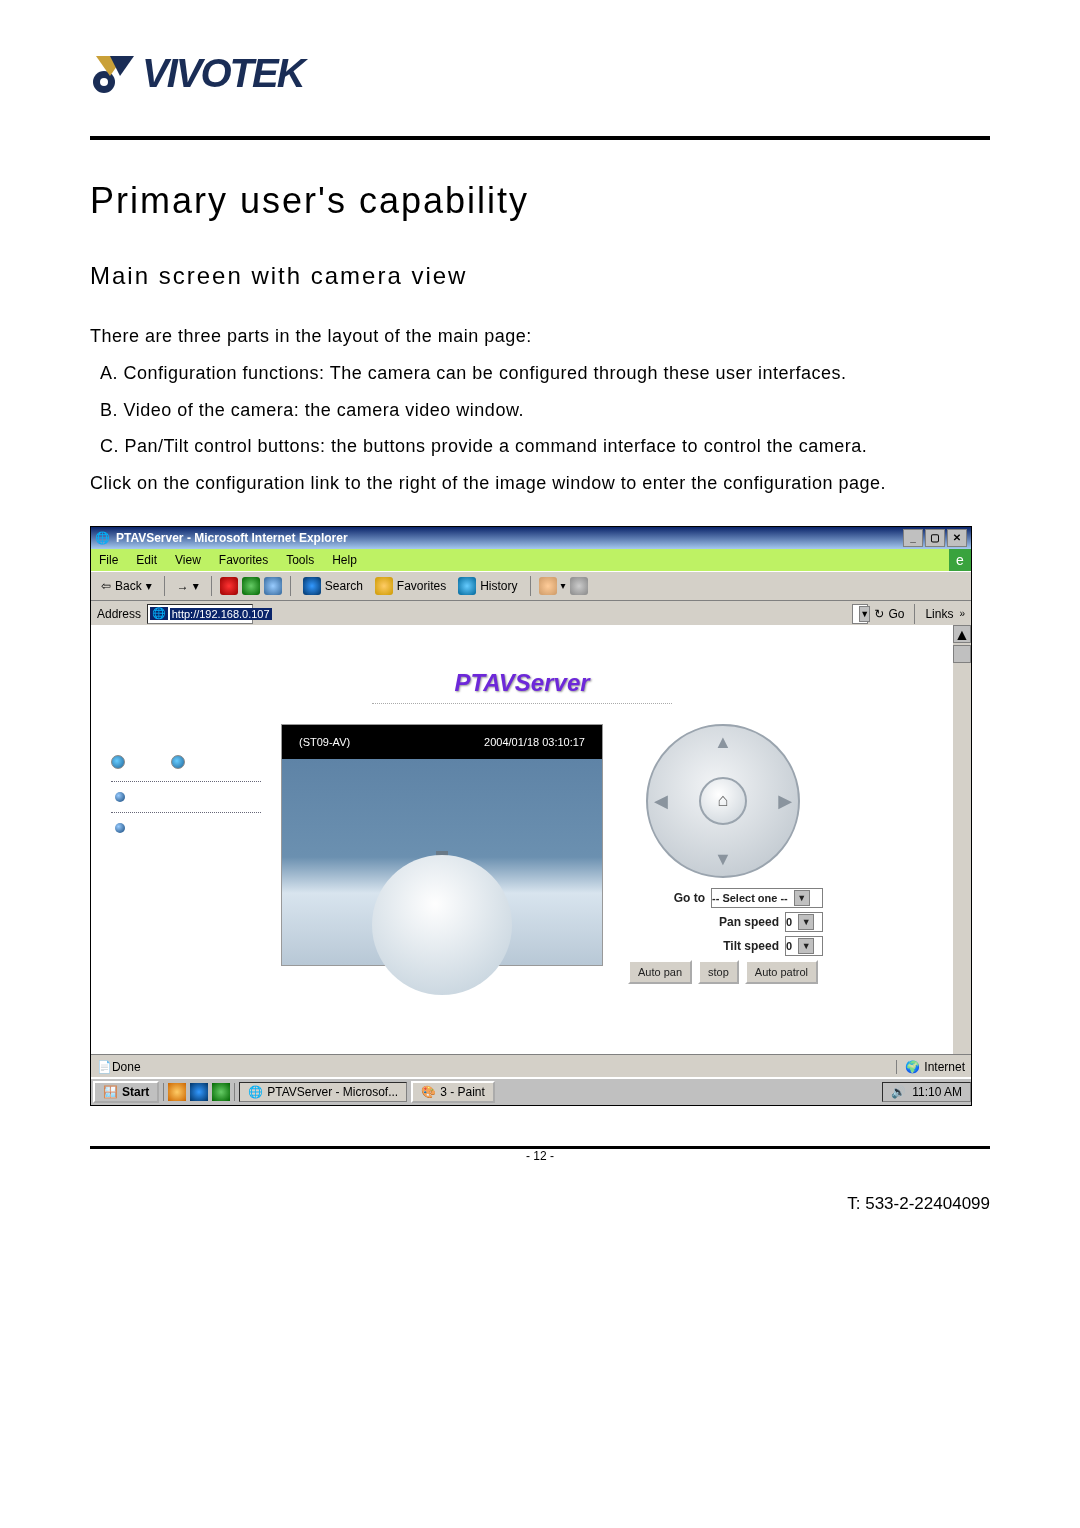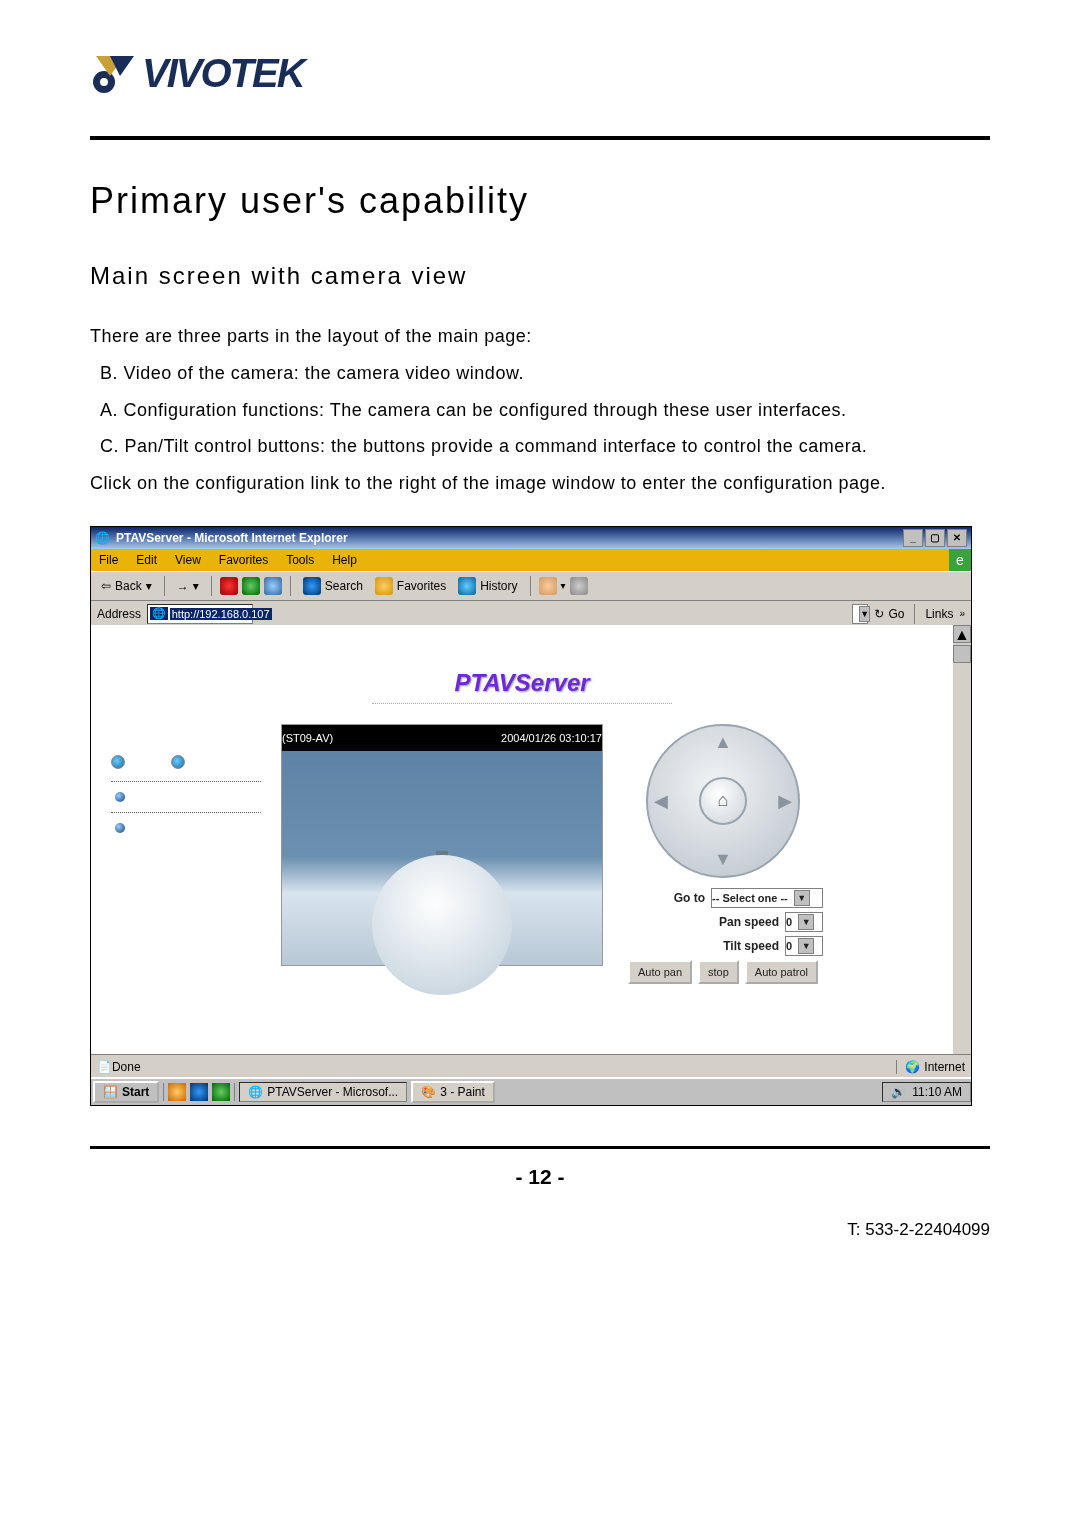--- a/index.html
+++ b/index.html
@@ -11,21 +11,21 @@
   h1{font-family:Verdana,sans-serif;font-weight:normal;font-size:36px;letter-spacing:2px;margin:0 0 40px 0}
   h2{font-family:Verdana,sans-serif;font-weight:normal;font-size:24px;letter-spacing:2px;margin:0 0 32px 0}
   .body-text p,.body-text div{font-size:18px;line-height:1.6;letter-spacing:.5px;margin:0 0 8px 0}
   .indent{padding-left:40px;text-indent:-30px}
   
   .shot{border:1px solid #000;margin-top:28px;background:#3a6ea5;width:880px;height:578px;position:relative;font-family:Tahoma,sans-serif;color:#000}
   .titlebar{background:linear-gradient(#0a246a,#a6caf0);height:22px;color:#fff;display:flex;align-items:center;font-size:12px;padding:0 4px;font-weight:bold}
   .titlebar .winbtns{margin-left:auto;display:flex;gap:2px}
   .winbtn{width:18px;height:16px;background:#c0c0c0;border:1px solid #808080;display:flex;align-items:center;justify-content:center;font-size:10px;color:#000;font-weight:bold}
   .iegreen{width:22px;height:22px;background:#39a33d;display:flex;align-items:center;justify-content:center;color:#fff;font-size:14px}
-  .menubar{background:#eab308;height:22px;display:flex;align-items:center;padding-left:8px;font-size:12px;gap:18px}
+  .menubar{background:#bef264;height:22px;display:flex;align-items:center;padding-left:8px;font-size:12px;gap:18px}
   .toolbar{background:#d4d0c8;height:28px;display:flex;align-items:center;padding-left:6px;font-size:12px;gap:4px;border-top:1px solid #fff;border-bottom:1px solid #808080}
   .toolbtn{display:flex;align-items:center;gap:4px;padding:2px 4px}
   .ico{width:18px;height:18px;border-radius:3px;display:inline-block}
   .sep{width:1px;height:20px;background:#808080;margin:0 4px}
   .addrbar{background:#d4d0c8;height:26px;display:flex;align-items:center;padding:0 6px;font-size:12px;gap:6px;border-bottom:1px solid #808080}
   .addrfield{flex:0 0 auto;width:100px;background:#fff;border:1px inset #808080;height:18px;display:flex;align-items:center;padding:0 2px;color:#fff}
   .addrfield span{background:#0a246a;color:#fff;padding:0 2px;font-size:11px}
   .addrspacer{flex:1}
   .gobtn{display:flex;align-items:center;gap:4px}
   .content{position:absolute;top:98px;bottom:40px;left:0;right:18px;background:#fff;overflow:hidden}
@@ -39,21 +39,21 @@
   .ptav-title{text-align:center;color:#6d28d9;font-style:italic;font-weight:bold;font-size:24px;margin-top:44px;text-shadow:1px 1px 2px rgba(0,0,0,.4)}
   .ptav-title::after{content:"";display:block;width:300px;border-top:1px dotted #aaa;margin:6px auto 0}
   .ptav-body{display:flex;padding:0 20px;gap:20px;margin-top:20px}
   .leftcol{width:150px;flex:none;font-size:12px;color:#fff}
   .leftcol .hdr{font-weight:bold;color:#fff;margin:6px 0 10px 0;font-size:13px}
   .radios{display:flex;gap:14px;margin-bottom:12px;align-items:center}
   .radio{width:12px;height:12px;border-radius:50%;border:1px solid #888;background:radial-gradient(circle at 40% 40%,#6cf,#269)}
   .linkbox{display:flex;align-items:center;gap:8px;padding:8px 4px;border-top:1px dotted #667}
   .dotblue{width:10px;height:10px;border-radius:50%;background:radial-gradient(circle at 35% 35%,#9cf,#147)}
   .video{width:320px;height:240px;background:linear-gradient(#5a7fa3 0%,#6b90b0 55%,#d8e4ee 70%,#b8c8d6 100%);position:relative;flex:none;border:1px solid #999}
-  .vbar{position:absolute;top:0;left:0;right:0;height:26px;background:#000;color:#fff;font-size:11px;display:flex;justify-content:space-between;padding:0 0;align-items:center}
+  .vbar{position:absolute;top:0;left:0;right:0;height:34px;background:#000;color:#fff;font-size:11px;display:flex;justify-content:space-between;padding:0 17px;align-items:center}
   .dome{position:absolute;bottom:-30px;left:50%;transform:translateX(-50%);width:140px;height:140px;border-radius:50%;background:radial-gradient(circle at 45% 35%,#fefefe,#bcccd8)}
   .cross{position:absolute;top:60%;left:50%;transform:translate(-50%,-50%);width:12px;height:36px;background:#6a7a88}
   .cross::after{content:"";position:absolute;top:10px;left:-10px;width:32px;height:8px;background:#6a7a88}
   .rightcol{flex:none;width:200px;font-size:12px;color:#222}
   .dpad{width:150px;height:150px;border-radius:50%;background:radial-gradient(circle at 45% 40%,#f2f4f6,#b7c0c8);border:2px solid #9aa4ae;position:relative;margin:0 auto 10px}
   .dpad .home{position:absolute;top:50%;left:50%;width:44px;height:44px;border-radius:50%;background:radial-gradient(circle at 40% 35%,#fff,#c9d1d8);border:2px solid #9aa4ae;transform:translate(-50%,-50%);display:flex;align-items:center;justify-content:center;color:#666;font-size:18px}
   .arrow{position:absolute;color:#8a949e;font-size:18px}
   .au{top:6px;left:50%;transform:translateX(-50%)}
   .ad{bottom:6px;left:50%;transform:translateX(-50%)}
   .al{left:6px;top:50%;transform:translateY(-50%)}
@@ -64,21 +64,21 @@
   .btnrow{display:flex;gap:6px;margin-top:2px;justify-content:center}
   .btn3d{background:#d4d0c8;border:2px outset #fff;padding:4px 8px;font-size:11px}
   
   .win-taskbar{position:absolute;left:0;right:0;bottom:0;height:26px;background:#c0c0c0;border-top:2px solid #fff;display:flex;align-items:center;font-size:12px}
   .startbtn{background:#c0c0c0;border:2px outset #fff;padding:2px 8px;font-weight:bold;display:flex;align-items:center;gap:4px;margin-left:2px}
   .ql{display:flex;gap:4px;margin-left:4px;padding:0 4px;border-left:1px solid #808080;border-right:1px solid #808080}
   .ql .q{width:18px;height:18px}
   .task{border:1px inset #808080;background:#d4d0c8;padding:2px 8px;margin-left:4px;display:flex;align-items:center;gap:4px}
   .tray{margin-left:auto;border:1px inset #808080;padding:2px 8px;display:flex;align-items:center;gap:6px}
   .hr-bottom{height:3px;background:#000;margin-top:40px}
-  .pagenum{text-align:center;font-weight:bold;font-size:21px;margin-top:16px}
+  .pagenum{text-align:center;font-weight:normal;font-size:12px;}
   .footer{text-align:right;font-size:17px;margin-top:28px;line-height:1.5}
 </style>
 </head>
 <body>
 
 <div class="page">
   <div class="logo-row">
     <div class="logo-mark">
       <svg viewBox="0 0 46 46" width="46" height="46">
         <circle cx="14" cy="32" r="11" fill="#1a2d56"></circle>
@@ -89,22 +89,22 @@
     </div>
     <div class="logo-text">VIVOTEK</div>
   </div>
   <div class="hr-top"></div>
 
   <h1>Primary user's capability</h1>
   <h2>Main screen with camera view</h2>
 
   <div class="body-text">
     <p>There are three parts in the layout of the main page:</p>
+    <div class="indent">A.  Configuration functions: The camera can be configured through these user interfaces.</div>
     <div class="indent">B.  Video of the camera: the camera video window.</div>
-    <div class="indent">A.  Configuration functions: The camera can be configured through these user interfaces.</div>
     <div class="indent">C.  Pan/Tilt control buttons: the buttons provide a command interface to control the camera.</div>
     <p>Click on the configuration link to the right of the image window to enter the configuration page.</p>
   </div>
 
   <div class="shot">
 
     <div class="titlebar">
       <span style="margin-right:6px">🌐</span>
       <span>PTAVServer - Microsoft Internet Explorer</span>
       <div class="winbtns">
@@ -199,21 +199,21 @@
               <span style="font-weight:bold">Client Settings</span>
             </div>
           <div class="linkbox">
               <span class="dotblue"></span>
               <span style="font-weight:bold">Configuration</span>
             </div>
         </div>
         <div class="video">
           <div class="vbar">
             <span>(ST09-AV)</span>
-            <span>2004/01/26 03:10:17</span>
+            <span>2004/01/18 03:10:17</span>
           </div>
           <div class="cross"></div>
           <div class="dome"></div>
         </div>
         <div class="rightcol">
           <div class="dpad">
             <div class="arrow au">▲</div>
             <div class="arrow ad">▼</div>
             <div class="arrow al">◀</div>
             <div class="arrow ar">▶</div>

